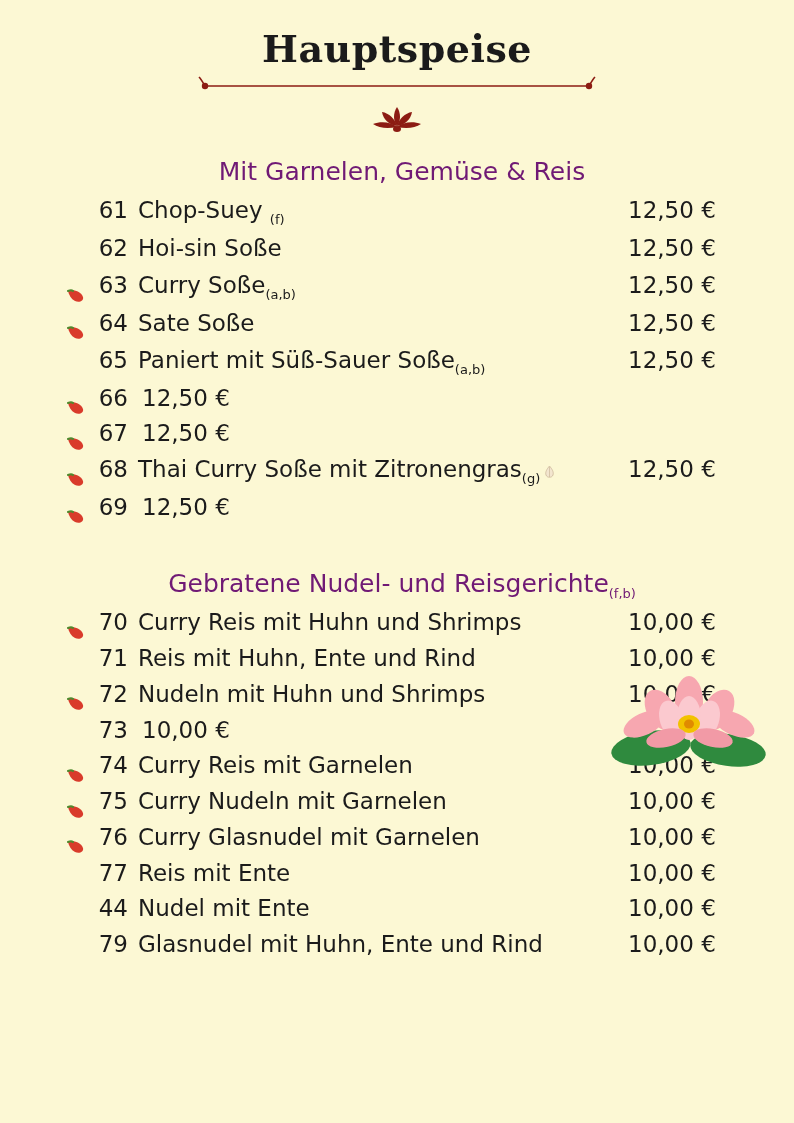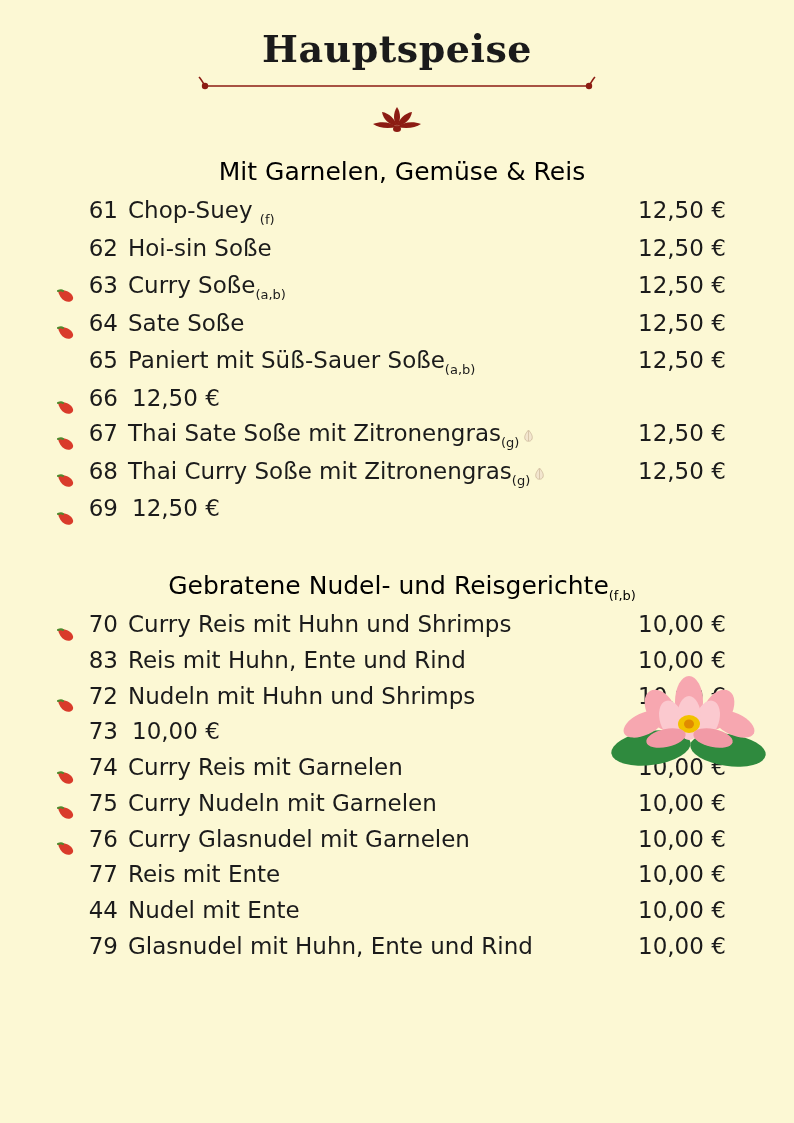--- a/index.html
+++ b/index.html
@@ -46,21 +46,21 @@
     margin: 2px auto 0 auto;
     width: 120px;
     height: 40px;
   }
 
   
   .section {
     margin-top: 18px;
   }
   .section-title {
-    color: #000000;
+    color: #701a75;
     font-size: 25px;
     text-align: center;
     padding-left: 10px;
     margin: 0 0 4px 0;
     font-family: "DejaVu Sans", sans-serif;
     font-weight: normal;
   }
   .section-title .sup {
     font-size: 13px;
     vertical-align: sub;
@@ -69,21 +69,21 @@
   .items {
     margin: 0;
     padding: 0;
     list-style: none;
   }
   .item {
     display: flex;
     align-items: baseline;
     font-size: 23px;
     color: #1b1b1b;
-    padding: 2px 6px;
+    padding: 2px 16px;
     line-height: 1.38;
   }
   .chili-cell {
     width: 70px;
     min-width: 70px;
     text-align: right;
     position: relative;
     padding-right: 2px;
   }
   .chili {
@@ -240,24 +240,20 @@
       <li class="item">
         <span class="chili-cell">
           <span class="chili">
             <svg width="20" height="16" viewBox="0 0 20 16" xmlns="http://www.w3.org/2000/svg">
               <path d="M2 3 C7 1, 15 3, 17 9 C18 13, 13 15, 9 13 C5 11, 3 7, 2 3 Z" fill="#d93b2b"></path>
               <path d="M2 3 C4 2, 6 2, 7 3" stroke="#4f8a2e" stroke-width="2" fill="none" stroke-linecap="round"></path>
             </svg>
           </span>
         </span>
         <span class="num">67</span>
-        <span class="name"><span>Thai Sate Soße mit Zitronengras</span><span class="sup">(g)</span><span class="garlic"><svg width="17" height="17" viewBox="0 0 17 17" xmlns="http://www.w3.org/2000/svg">
-                <path d="M8.5 3 C6 6, 4 9, 5 12 C6 15, 11 15, 12 12 C13 9, 11 6, 8.5 3 Z" fill="#f3e6cf" stroke="#cbb89a" stroke-width="0.8"></path>
-                <path d="M8.5 4 L8.5 14" stroke="#cbb89a" stroke-width="0.7"></path>
-              </svg></span></span>
         <span class="price">12,50 €</span>
       </li>
 
       <li class="item">
         <span class="chili-cell">
           <span class="chili">
             <svg width="20" height="16" viewBox="0 0 20 16" xmlns="http://www.w3.org/2000/svg">
               <path d="M2 3 C7 1, 15 3, 17 9 C18 13, 13 15, 9 13 C5 11, 3 7, 2 3 Z" fill="#d93b2b"></path>
               <path d="M2 3 C4 2, 6 2, 7 3" stroke="#4f8a2e" stroke-width="2" fill="none" stroke-linecap="round"></path>
             </svg>
@@ -304,21 +300,21 @@
             </svg>
           </span>
         </span>
         <span class="num">70</span>
         <span class="name">Curry Reis mit Huhn und Shrimps</span>
         <span class="price">10,00 €</span>
       </li>
 
       <li class="item">
         <span class="chili-cell"></span>
-        <span class="num">83</span>
+        <span class="num">71</span>
         <span class="name">Reis mit Huhn, Ente und Rind</span>
         <span class="price">10,00 €</span>
       </li>
 
       <li class="item">
         <span class="chili-cell">
           <span class="chili">
             <svg width="20" height="16" viewBox="0 0 20 16" xmlns="http://www.w3.org/2000/svg">
               <path d="M2 3 C7 1, 15 3, 17 9 C18 13, 13 15, 9 13 C5 11, 3 7, 2 3 Z" fill="#d93b2b"></path>
               <path d="M2 3 C4 2, 6 2, 7 3" stroke="#4f8a2e" stroke-width="2" fill="none" stroke-linecap="round"></path>

